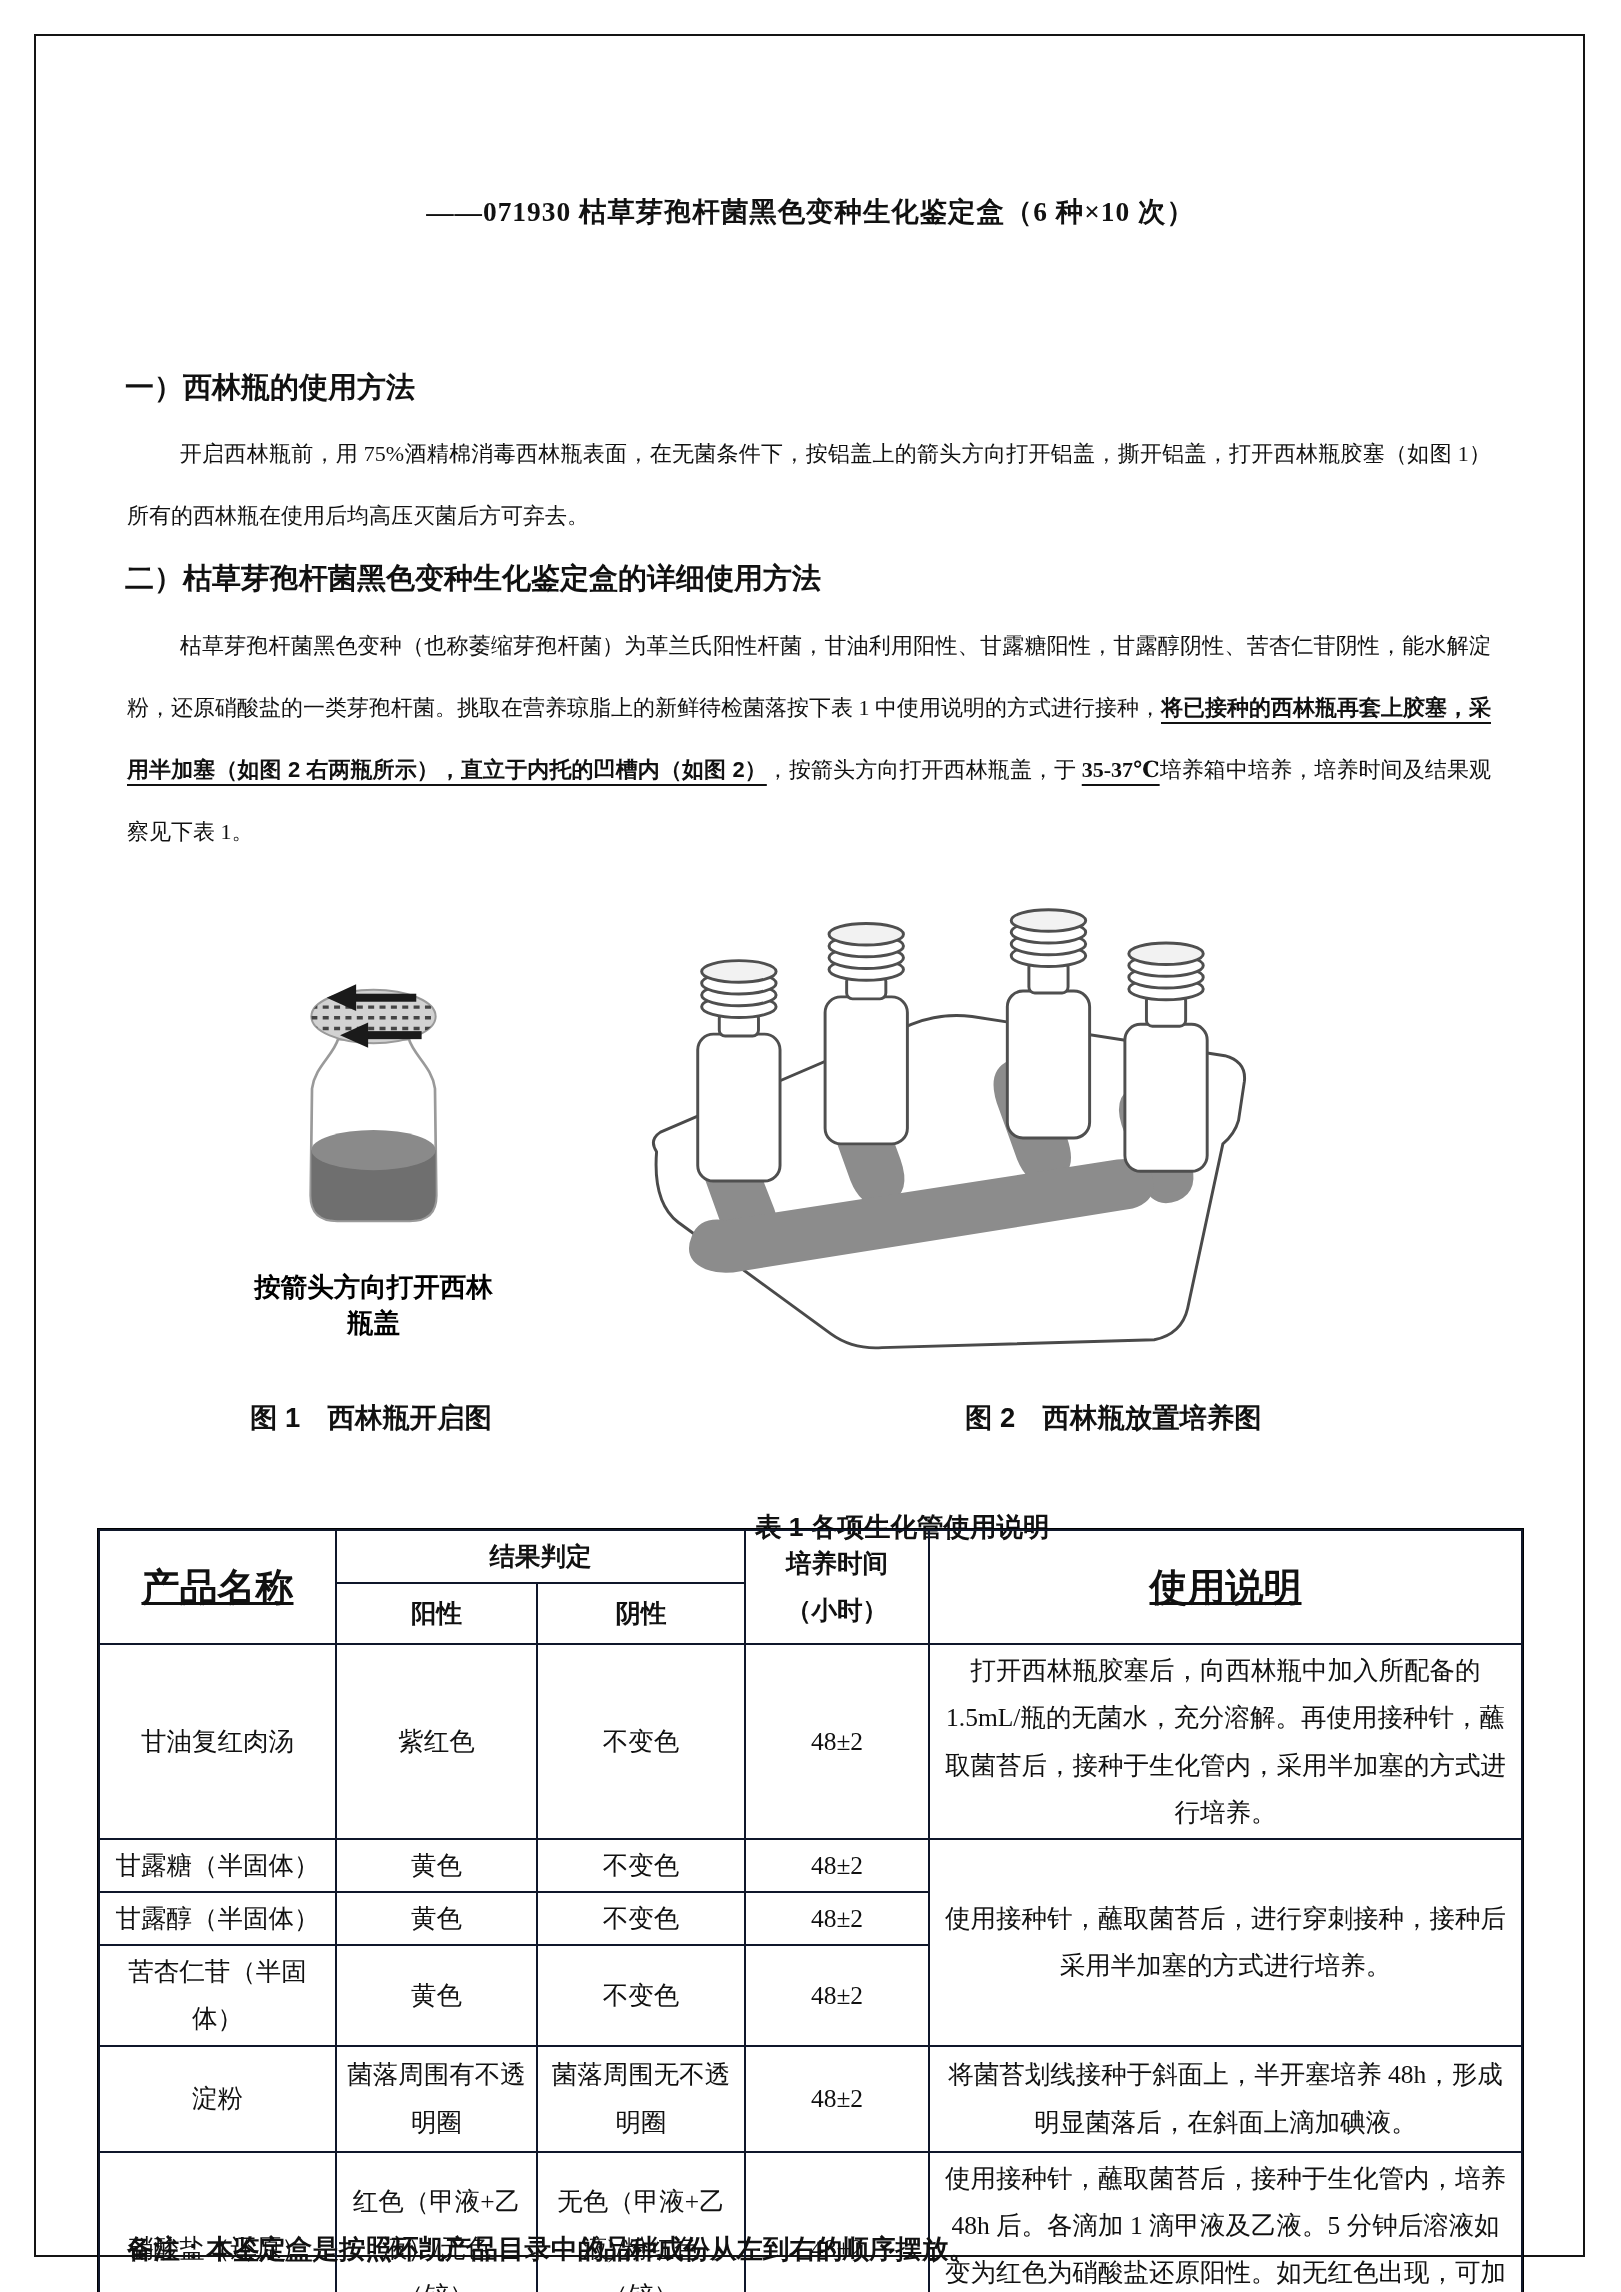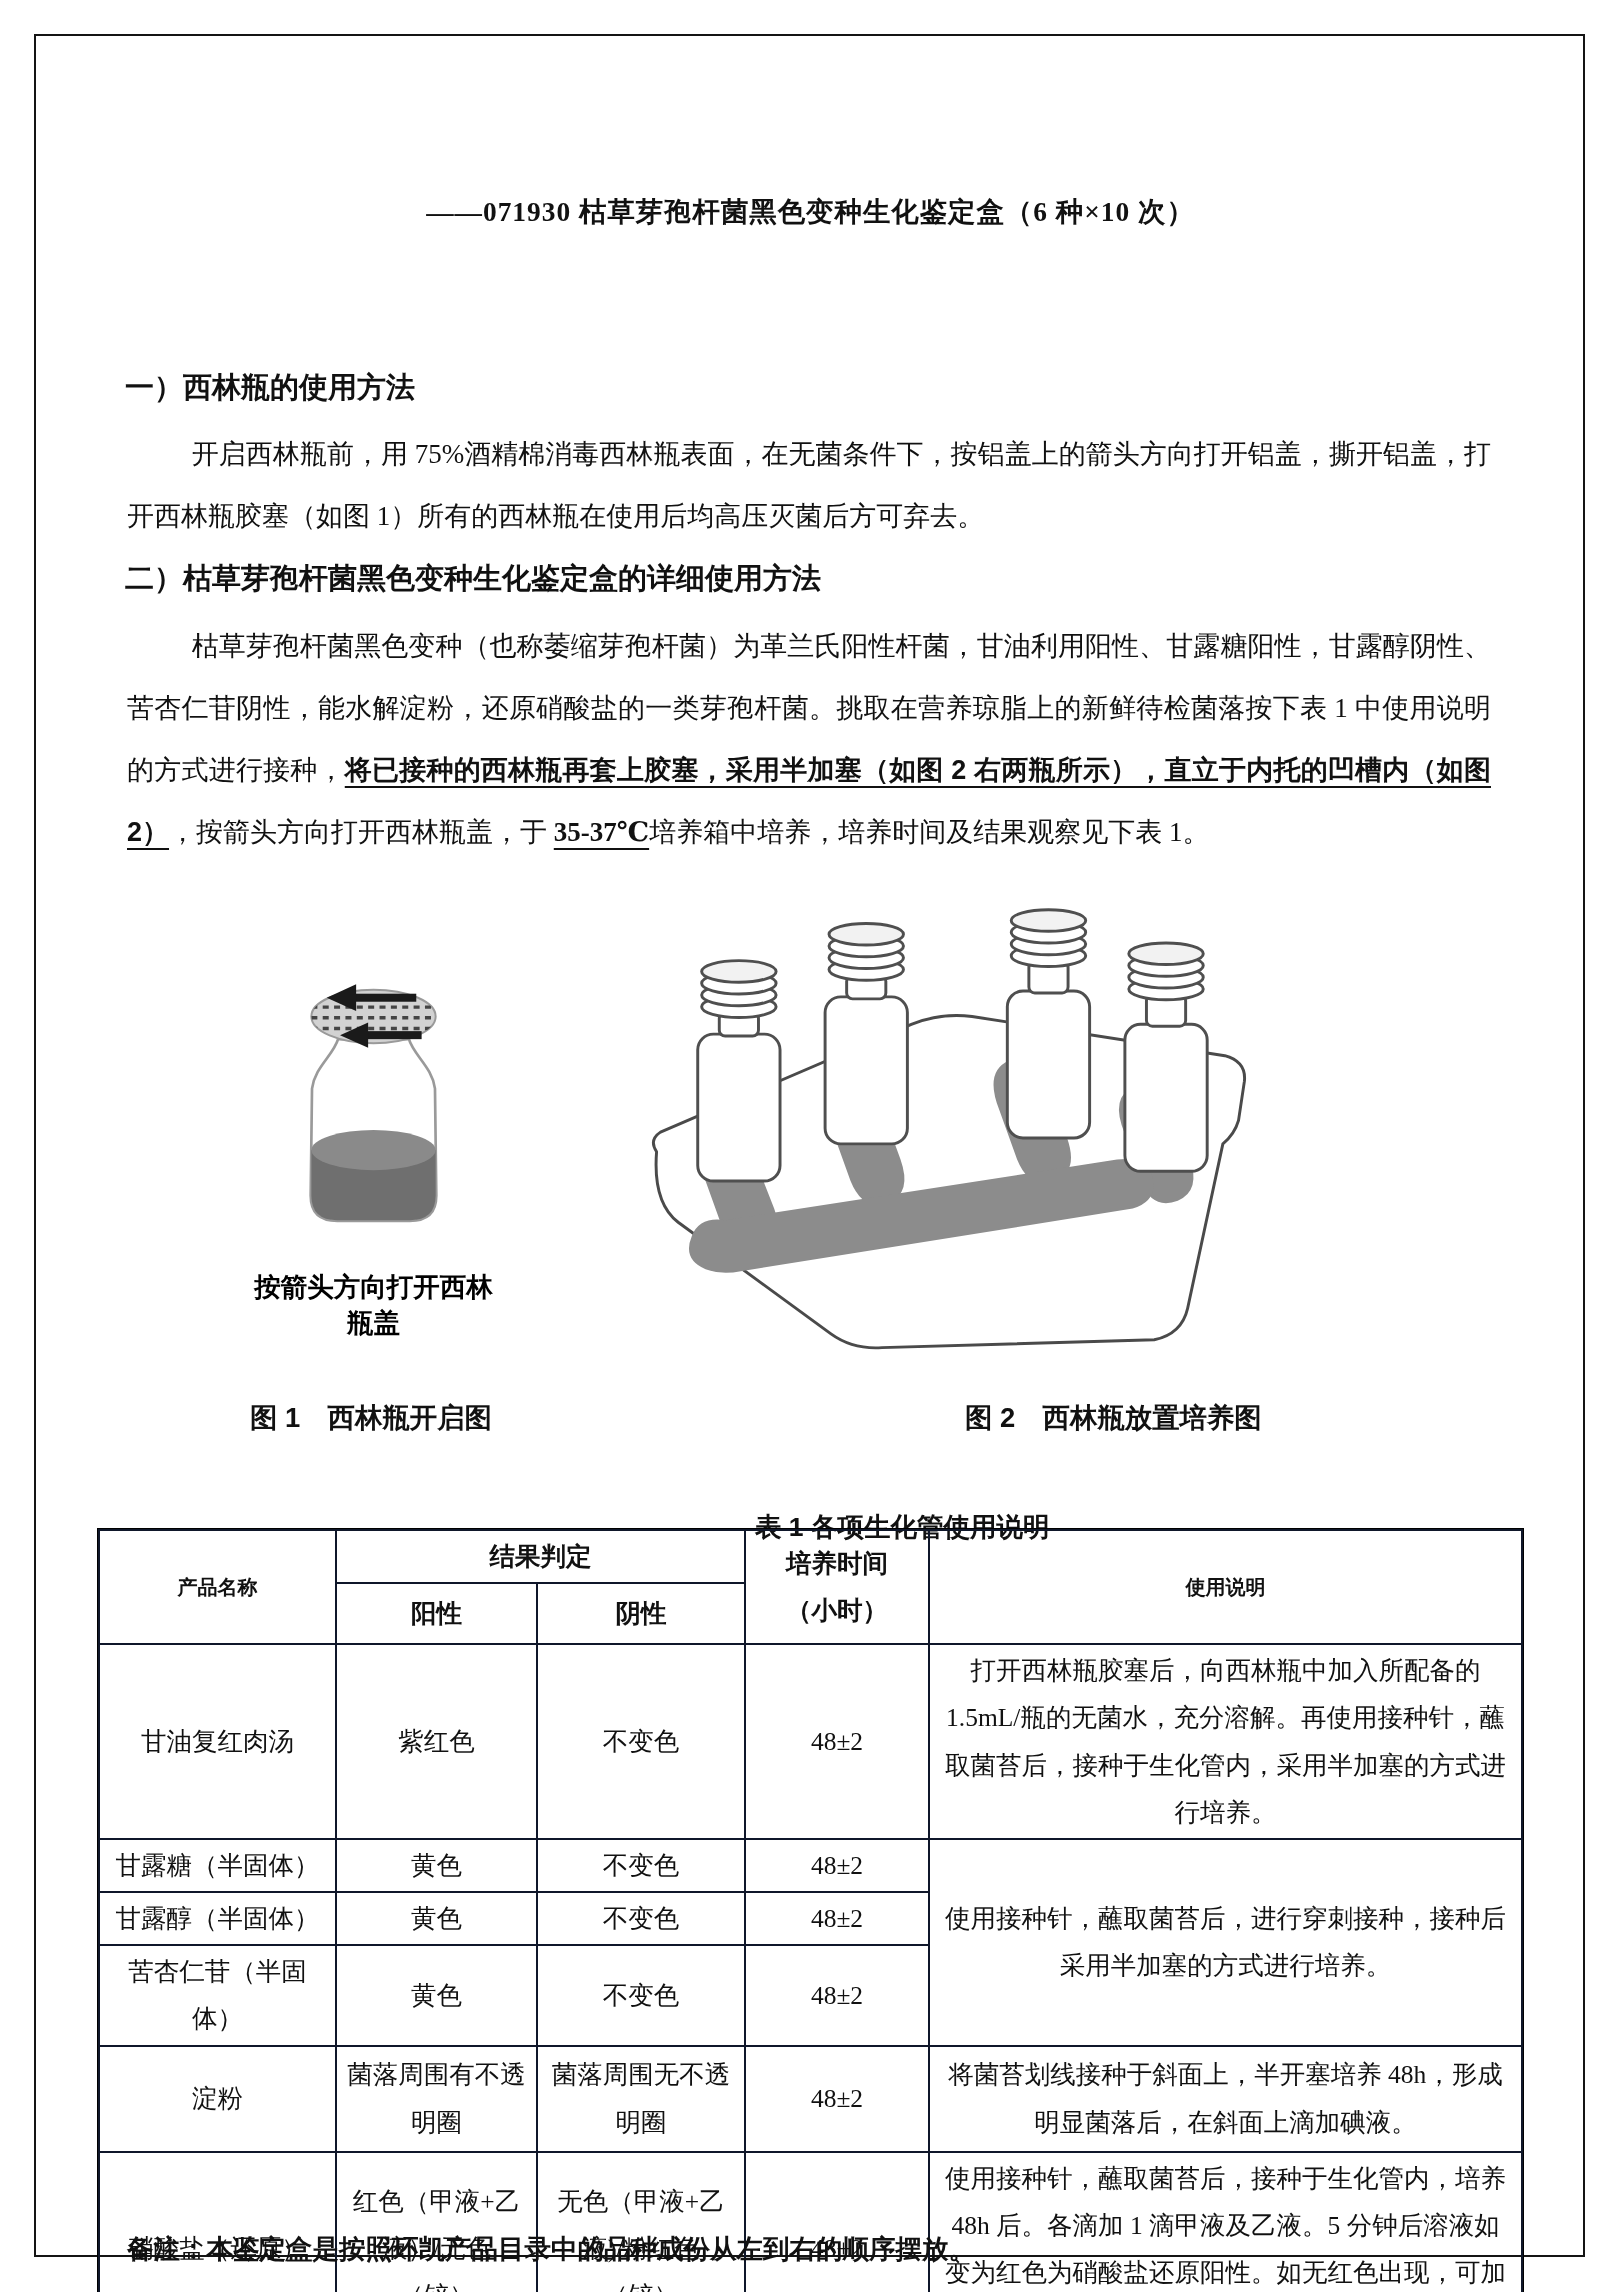--- a/index.html
+++ b/index.html
@@ -28,21 +28,21 @@
   }
   .sec-heading{
     position:absolute;left:125px;
     font-family:"Liberation Sans","DejaVu Sans",sans-serif;
     font-weight:bold;font-size:29px;
   }
   .h1{top:368px;}
   .h2{top:559px;}
   .para{
     position:absolute;left:127px;width:1364px;
-    font-size:27px;line-height:62px;
+    font-size:22px;line-height:62px;
     text-align:justify;text-indent:2.4em;
   }
   .p1{top:423px;}
   .p2{top:615px;}
   .bold-ul{
     font-family:"Liberation Sans","DejaVu Sans",sans-serif;
     font-weight:bold;
     text-decoration:underline;
     text-underline-offset:6.9px;
     text-decoration-thickness:2px;
@@ -89,21 +89,21 @@
     padding:2px 9.8px;
     line-height:1.85;
   }
   table.biochem{border:2.9px solid #000;outline:1px solid #000;}
   td.hdr{
     font-family:"Liberation Sans","DejaVu Sans",sans-serif;
     font-weight:bold;
   }
   td.hdr-big{
     font-family:"Liberation Sans","DejaVu Sans",sans-serif;
-    font-weight:bold;font-size:20px;
+    font-weight:bold;font-size:38px;text-decoration:underline;
   }
   td.usage{
     text-align:left;vertical-align:middle;
     padding:5.9px 15.7px;line-height:2.0;
   }
   tr.hrowA{height:47px;}
   tr.hrowB{height:61px;}
   tr.r1{height:147px;}
   tr.rs{height:47px;}
   tr.r5{height:106px;}

